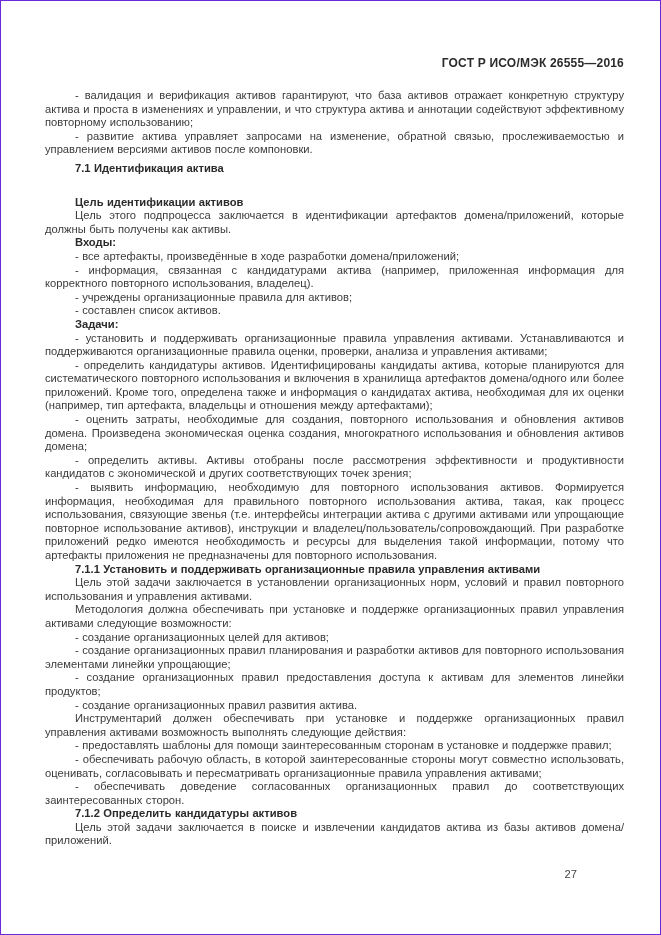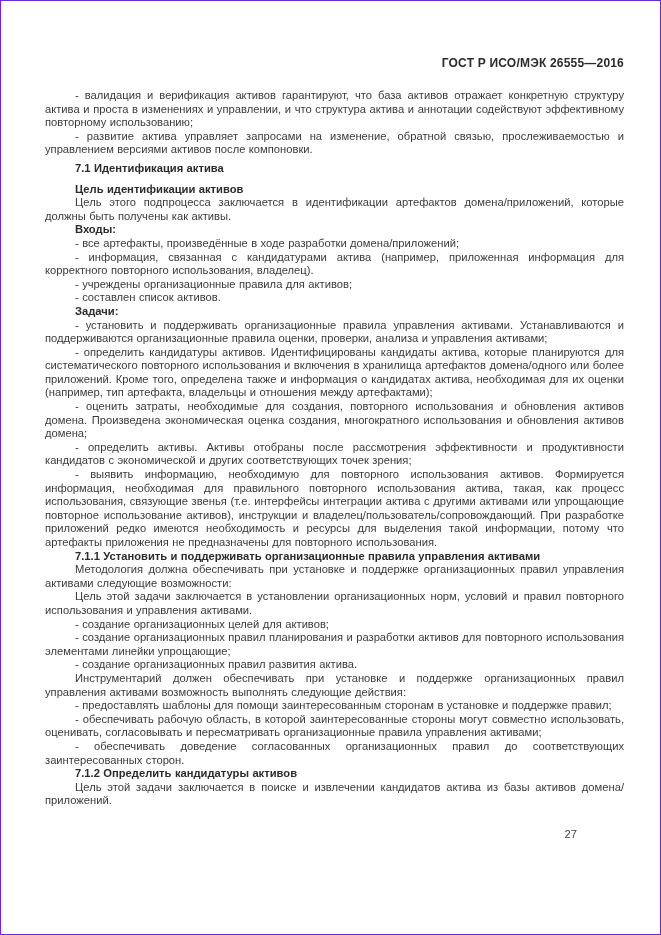--- a/index.html
+++ b/index.html
@@ -36,21 +36,21 @@
     text-align: justify;
     text-indent: 30px;
     word-spacing: 0.3px;
   }
   .hb {
     font-weight: bold;
     color: #2b2b2b;
   }
   .sp { 
     margin-top: 5px;
-    margin-bottom: 7px;
+    margin-bottom: 20px;
   }
   .sub { 
     margin-top: 0;
   }
   .page-number {
     text-align: right;
     padding-right: 47px;
     font-size: 11.2px;
     line-height: 13.6px;
     color: #444444;
@@ -78,24 +78,25 @@
     <p class="p">- учреждены организационные правила для активов;</p>
     <p class="p">- составлен список активов.</p>
     <p class="hb">Задачи:</p>
     <p class="p">- установить и поддерживать организационные правила управления активами. Устанавливаются и поддерживаются организационные правила оценки, проверки, анализа и управления активами;</p>
     <p class="p">- определить кандидатуры активов. Идентифицированы кандидаты актива, которые планируются для систематического повторного использования и включения в хранилища артефактов домена/одного или более приложений. Кроме того, определена также и информация о кандидатах актива, необходимая для их оценки (например, тип артефакта, владельцы и отношения между артефактами);</p>
     <p class="p">- оценить затраты, необходимые для создания, повторного использования и обновления активов домена. Произведена экономическая оценка создания, многократного использования и обновления активов домена;</p>
     <p class="p">- определить активы. Активы отобраны после рассмотрения эффективности и продуктивности кандидатов с экономической и других соответствующих точек зрения;</p>
     <p class="p">- выявить информацию, необходимую для повторного использования активов. Формируется информация, необходимая для правильного повторного использования актива, такая, как процесс использования, связующие звенья (т.е. интерфейсы интеграции актива с другими активами или упрощающие повторное использование активов), инструкции и владелец/пользователь/сопровождающий. При разработке приложений редко имеются необходимость и ресурсы для выделения такой информации, потому что артефакты приложения не предназначены для повторного использования.</p>
 
     <p class="hb">7.1.1 Установить и поддерживать организационные правила управления активами</p>
+    <p class="p">Цель этой задачи заключается в установлении организационных норм, условий и правил повторного использования и управления активами.</p>
     <p class="p">Методология должна обеспечивать при установке и поддержке организационных правил управления активами следующие возможности:</p>
-    <p class="p">Цель этой задачи заключается в установлении организационных норм, условий и правил повторного использования и управления активами.</p>
     <p class="p">- создание организационных целей для активов;</p>
     <p class="p">- создание организационных правил планирования и разработки активов для повторного использования элементами линейки упрощающие;</p>
+    <p class="p">- создание организационных правил предоставления доступа к активам для элементов линейки продуктов;</p>
     <p class="p">- создание организационных правил развития актива.</p>
     <p class="p">Инструментарий должен обеспечивать при установке и поддержке организационных правил управления активами возможность выполнять следующие действия:</p>
     <p class="p">- предоставлять шаблоны для помощи заинтересованным сторонам в установке и поддержке правил;</p>
     <p class="p">- обеспечивать рабочую область, в которой заинтересованные стороны могут совместно использовать, оценивать, согласовывать и пересматривать организационные правила управления активами;</p>
     <p class="p">- обеспечивать доведение согласованных организационных правил до соответствующих заинтересованных сторон.</p>
 
     <p class="hb">7.1.2 Определить кандидатуры активов</p>
     <p class="p">Цель этой задачи заключается в поиске и извлечении кандидатов актива из базы активов домена/приложений.</p>
 
     <div class="page-number">27</div>

